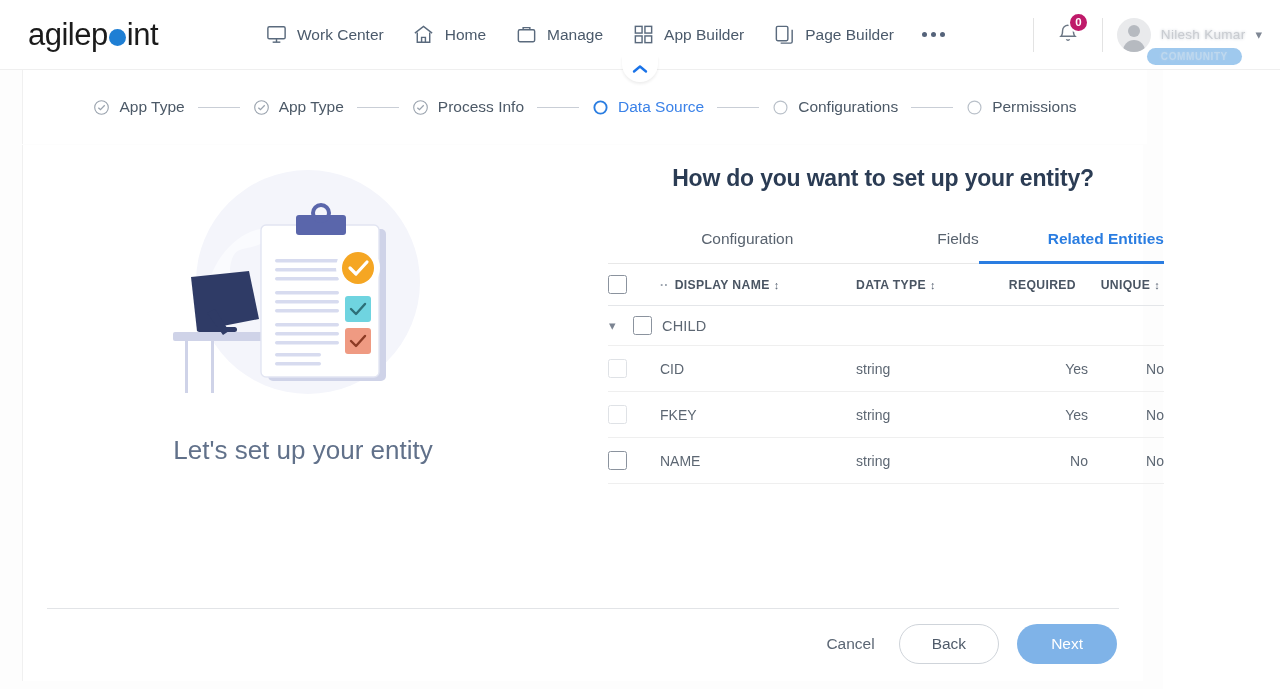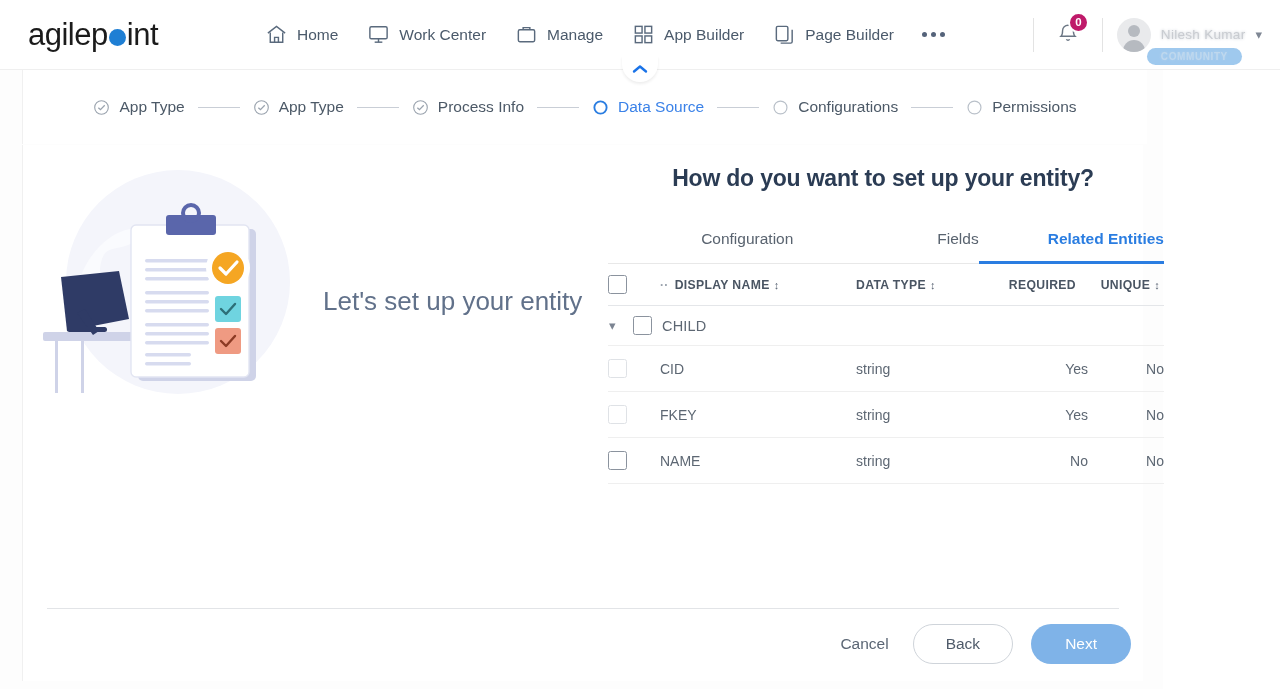--- a/index.html
+++ b/index.html
@@ -95,21 +95,21 @@
   
   .content {
     position: absolute; top: 145px; left: 22px; right: 20px; bottom: 8px;
     background: #fff; border-left: 1px solid #f0f0f0;
   }
   .content-inner { position: relative; width: 100%; height: 100%; }
 
   
   .left-col {
     position: absolute; left: 0; top: 0; width: 560px; padding-top: 22px;
-    display: flex; flex-direction: row; align-items: center;
+    display: flex; flex-direction: column; align-items: center;
   }
   .illus { width: 300px; height: 250px; position: relative; }
   .illus-caption {
     margin-top: 18px; font-size: 26px; color: #61718a; font-weight: 400;
   }
 
   
   .right-col { position: absolute; left: 560px; top: 20px; width: 600px; }
   .panel-title {
     font-size: 23px; font-weight: 700; color: #2b3c54; text-align: center;
@@ -157,21 +157,21 @@
   }
   .cbx.dim { border-color: #dfe2e6; }
   .cbx.hdr { border-color: #8b939e; }
   .dotdot { color: #9aa2ad; font-size: 12px; letter-spacing: 1px; margin-right: 6px; position: relative; top: -3px; }
 
   
   .footer-divider {
     position: absolute; left: 24px; right: 24px; bottom: 72px; height: 1px; background: #e2e4e7;
   }
   .footer-actions {
-    position: absolute; right: 12px; bottom: 17px;
+    position: absolute; right: 26px; bottom: 17px;
     display: flex; align-items: center; gap: 18px;
   }
   .btn-cancel {
     font-size: 15.5px; color: #5b6674; background: none; border: none; cursor: pointer;
     font-family: inherit; padding: 8px 6px;
   }
   .btn-back {
     font-size: 15.5px; color: #4f5b6a; background: #fff; border: 1px solid #cfd4da;
     border-radius: 22px; padding: 10px 32px; cursor: pointer; font-family: inherit;
   }
@@ -189,41 +189,41 @@
 
     <div class="logo-wrap">
       <div class="logo-text">
         <span>agilep</span>
         <span class="logo-dot"></span>
         <span>int</span>
       </div>
     </div>
 
     <div class="nav">
+
+      <div class="nav-item">
+        <span class="nav-icon">
+          <svg width="23" height="23" viewBox="0 0 24 24" fill="none" stroke="#5a6a7d" stroke-width="1.5">
+            <rect x="3" y="4" width="18" height="12.5" rx="1.5"></rect>
+              <path d="M12 16.5V20"></path>
+              <path d="M8 20h8"></path>
+          </svg>
+        </span>
+        <span>Work Center</span>
+      </div>
 
       <div class="nav-item">
         <span class="nav-icon">
           <svg width="23" height="23" viewBox="0 0 24 24" fill="none" stroke="#5a6a7d" stroke-width="1.5">
             <path d="M3 10.5 12 3.5l9 7"></path>
               <path d="M5.5 10v10h13V10"></path>
               <path d="M10 20v-5h4v5"></path>
           </svg>
         </span>
         <span>Home</span>
-      </div>
-
-      <div class="nav-item">
-        <span class="nav-icon">
-          <svg width="23" height="23" viewBox="0 0 24 24" fill="none" stroke="#5a6a7d" stroke-width="1.5">
-            <rect x="3" y="4" width="18" height="12.5" rx="1.5"></rect>
-              <path d="M12 16.5V20"></path>
-              <path d="M8 20h8"></path>
-          </svg>
-        </span>
-        <span>Work Center</span>
       </div>
 
       <div class="nav-item">
         <span class="nav-icon">
           <svg width="23" height="23" viewBox="0 0 24 24" fill="none" stroke="#5a6a7d" stroke-width="1.5">
             <rect x="3.5" y="7" width="17" height="12.5" rx="1.5"></rect>
               <path d="M8.5 7V4.8h7V7"></path>
           </svg>
         </span>
         <span>Manage</span>

